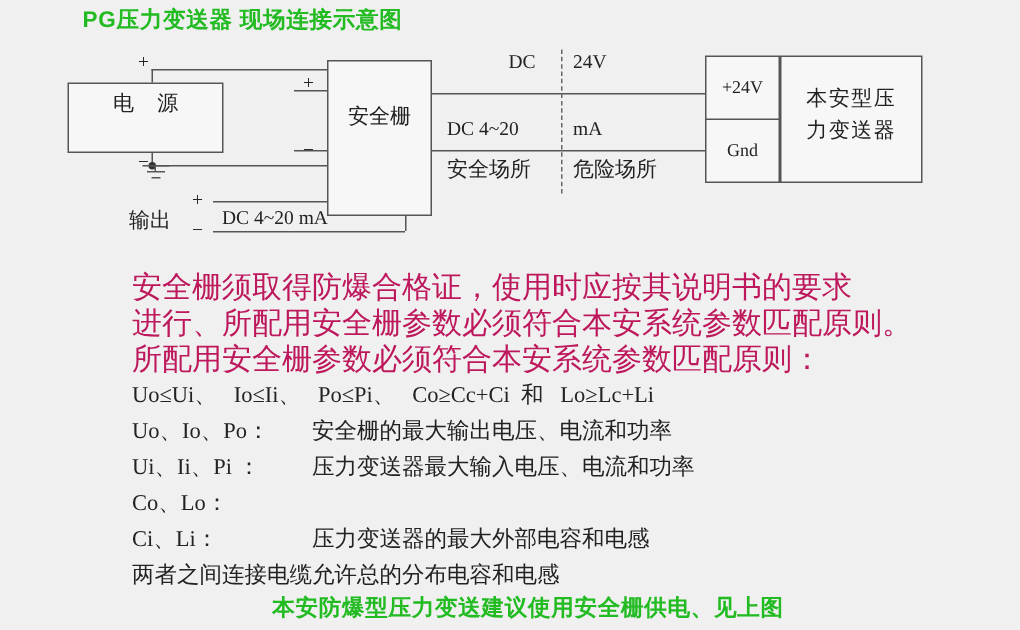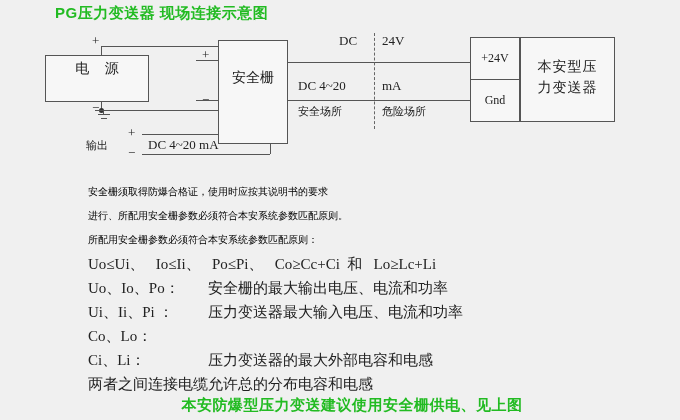--- a/index.html
+++ b/index.html
@@ -141,21 +141,21 @@
     line-height: 1;
   }
 
   
   .dlabel {
     position: absolute;
     font-size: 13px;
     white-space: nowrap;
     color: #222222;
   }
-  .dlabel-cn { font-size: 11px; }
+  .dlabel-cn { font-size: 14px; }
 
   
   #divider {
     position: absolute;
     left: 374px;
     top: 33px;
     width: 0;
     height: 96px;
     border-left: 1px dashed #666666;
   }
@@ -187,24 +187,24 @@
   }
 
   
   .textblock {
     position: absolute;
     left: 88px;
     top: 180px;
     width: 540px;
   }
   .para {
-    font-size: 10px;
+    font-size: 20px;
     line-height: 24px;
     white-space: nowrap;
-    color: #000000;
+    color: #be185d;
   }
   .formula {
     font-size: 15px;
     line-height: 24px;
     white-space: pre;
     color: #222222;
   }
   .defrow {
     display: flex;
     line-height: 24px;

